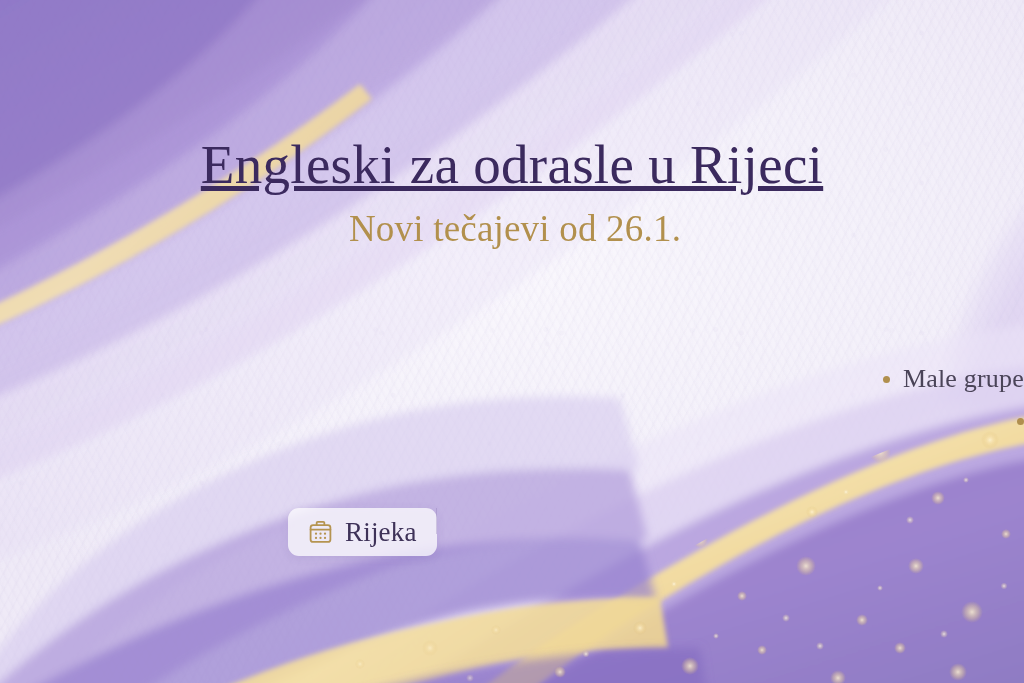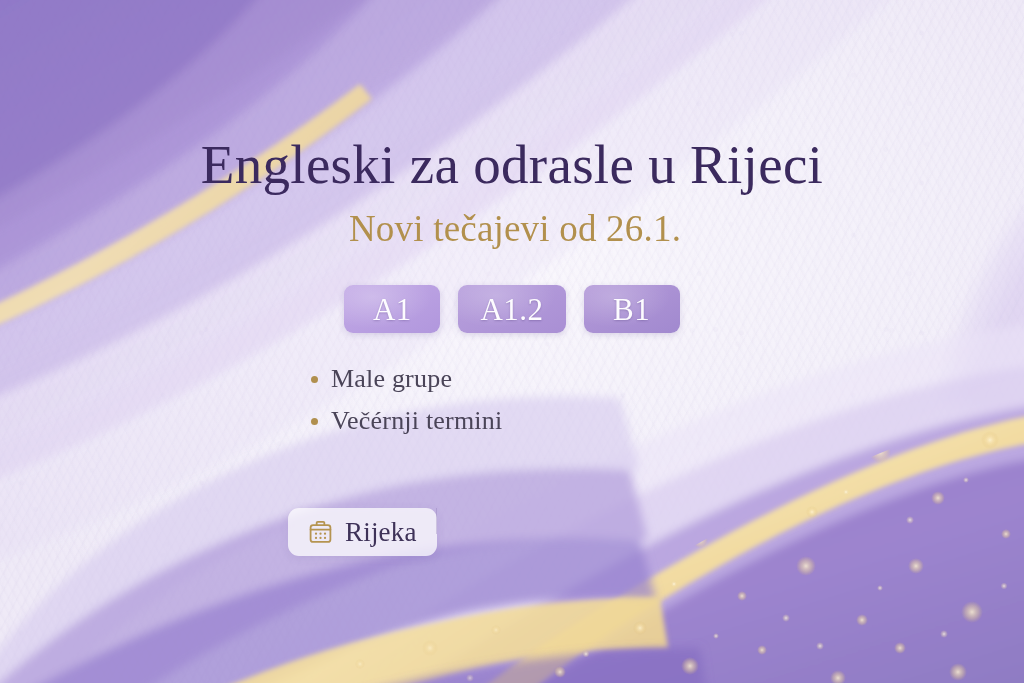--- a/index.html
+++ b/index.html
@@ -84,20 +84,21 @@
     margin: 0;
     position: absolute;
     top: 134px;
     left: 0; right: 0;
     text-align: center;
     font-size: 55px;
     line-height: 1.12;
     font-weight: 400;
     letter-spacing: .3px;
     color: #3b2a5e;
+    text-decoration: underline;
   }
 
   .subhead {
     margin: 0;
     position: absolute;
     top: 208px;
     left: 0; right: 0;
     text-align: center;
     font-size: 37px;
     line-height: 1.15;
@@ -143,24 +144,24 @@
   }
   .level-pill.p2 {
     background:
       radial-gradient(ellipse at 32% 24%, rgba(255,255,255,.21), rgba(255,255,255,0) 60%),
       linear-gradient(152deg, #b49ad9 0%, #a189cf 100%);
   }
 
   .bullets {
     position: absolute;
     top: 358px;
-    left: 0; right: 12px;
+    left: 0; right: 0;
     display: flex;
     flex-direction: column;
-    align-items: flex-start;
+    align-items: flex-end;
     padding-left: 311px;
     box-sizing: border-box;
   }
   .bullet-row {
     display: flex;
     align-items: center;
     gap: 13px;
     height: 42px;
   }
   .bullet-dot {
@@ -408,40 +409,28 @@
       </g>
     </svg>
   </div>
 
   <div class="content">
 
     <h1 class="headline">Engleski za odrasle u Rijeci</h1>
 
     <h2 class="subhead">Novi tečajevi od 26.1.</h2>
 
-    <div class="levels">
-      <div class="level-pill p0">
-        <span>A1</span>
-      </div>
-      <div class="level-pill p1">
-        <span>A1.2</span>
-      </div>
-      <div class="level-pill p2">
-        <span>B1</span>
-      </div>
-    </div>
 
     <ul class="bullets" style="list-style:none;margin:0;">
       <li class="bullet-row">
         <span class="bullet-dot"></span>
         <span class="bullet-text">Male grupe</span>
       </li>
       <li class="bullet-row">
         <span class="bullet-dot"></span>
-        <span class="bullet-text">Večérnji termini</span>
       </li>
     </ul>
 
     <div class="meta-chip">
 
       <div class="meta-item">
         <span class="meta-icon">
           <svg width="27" height="27" viewBox="0 0 24 24" fill="none" stroke="#b59450" stroke-width="1.6" stroke-linecap="round" stroke-linejoin="round">
             <rect x="3.2" y="5.4" width="17.6" height="15" rx="2.2"></rect>
             <path d="M8.6 5.4 V3.4 a0.9 0.9 0 0 1 0.9 -0.9 h5 a0.9 0.9 0 0 1 0.9 0.9 V5.4"></path>

